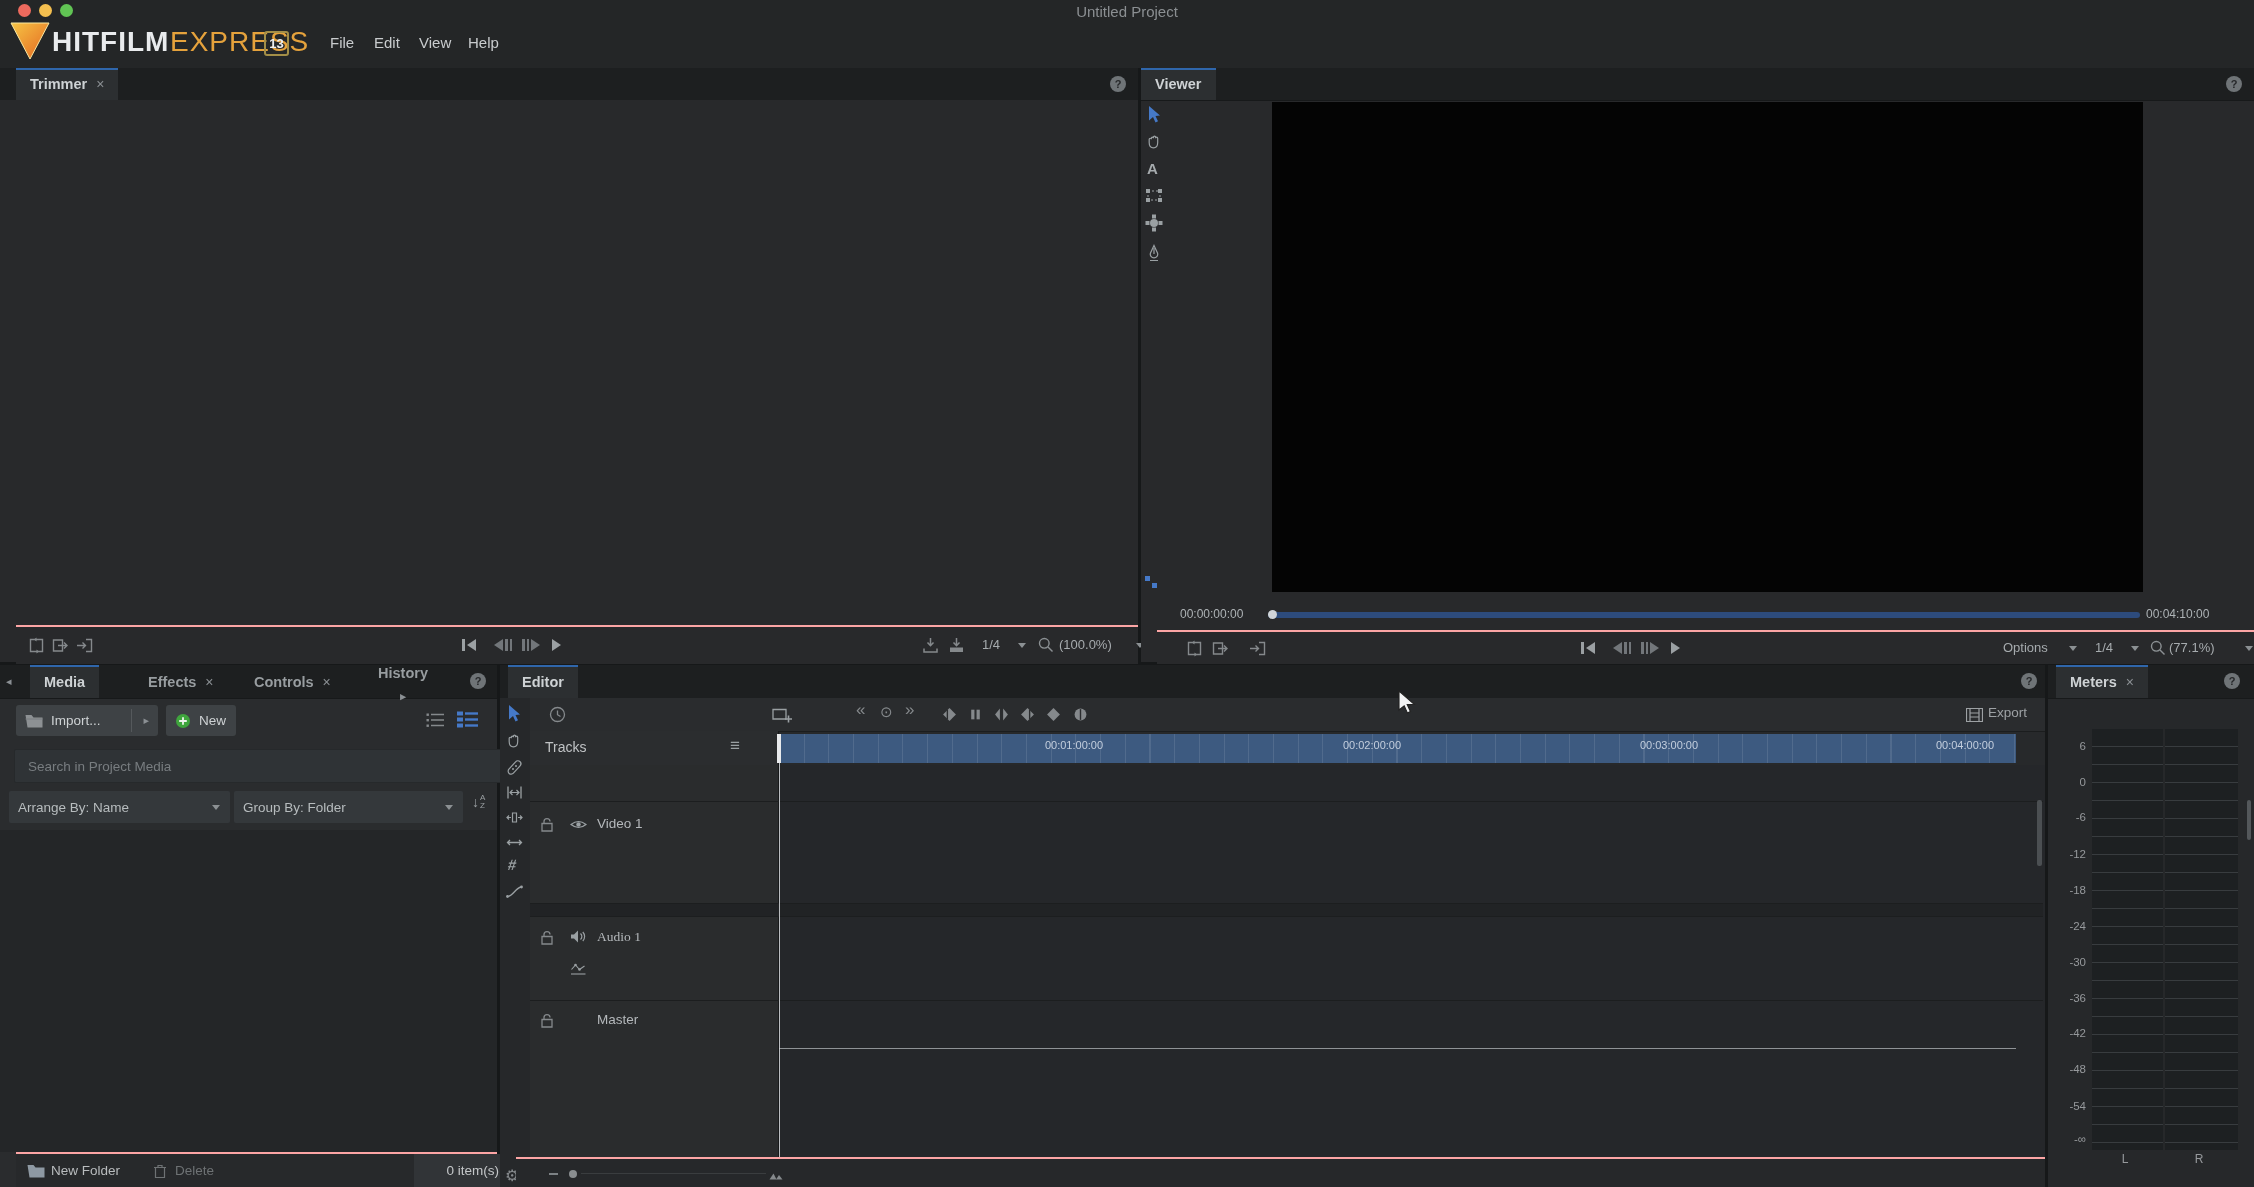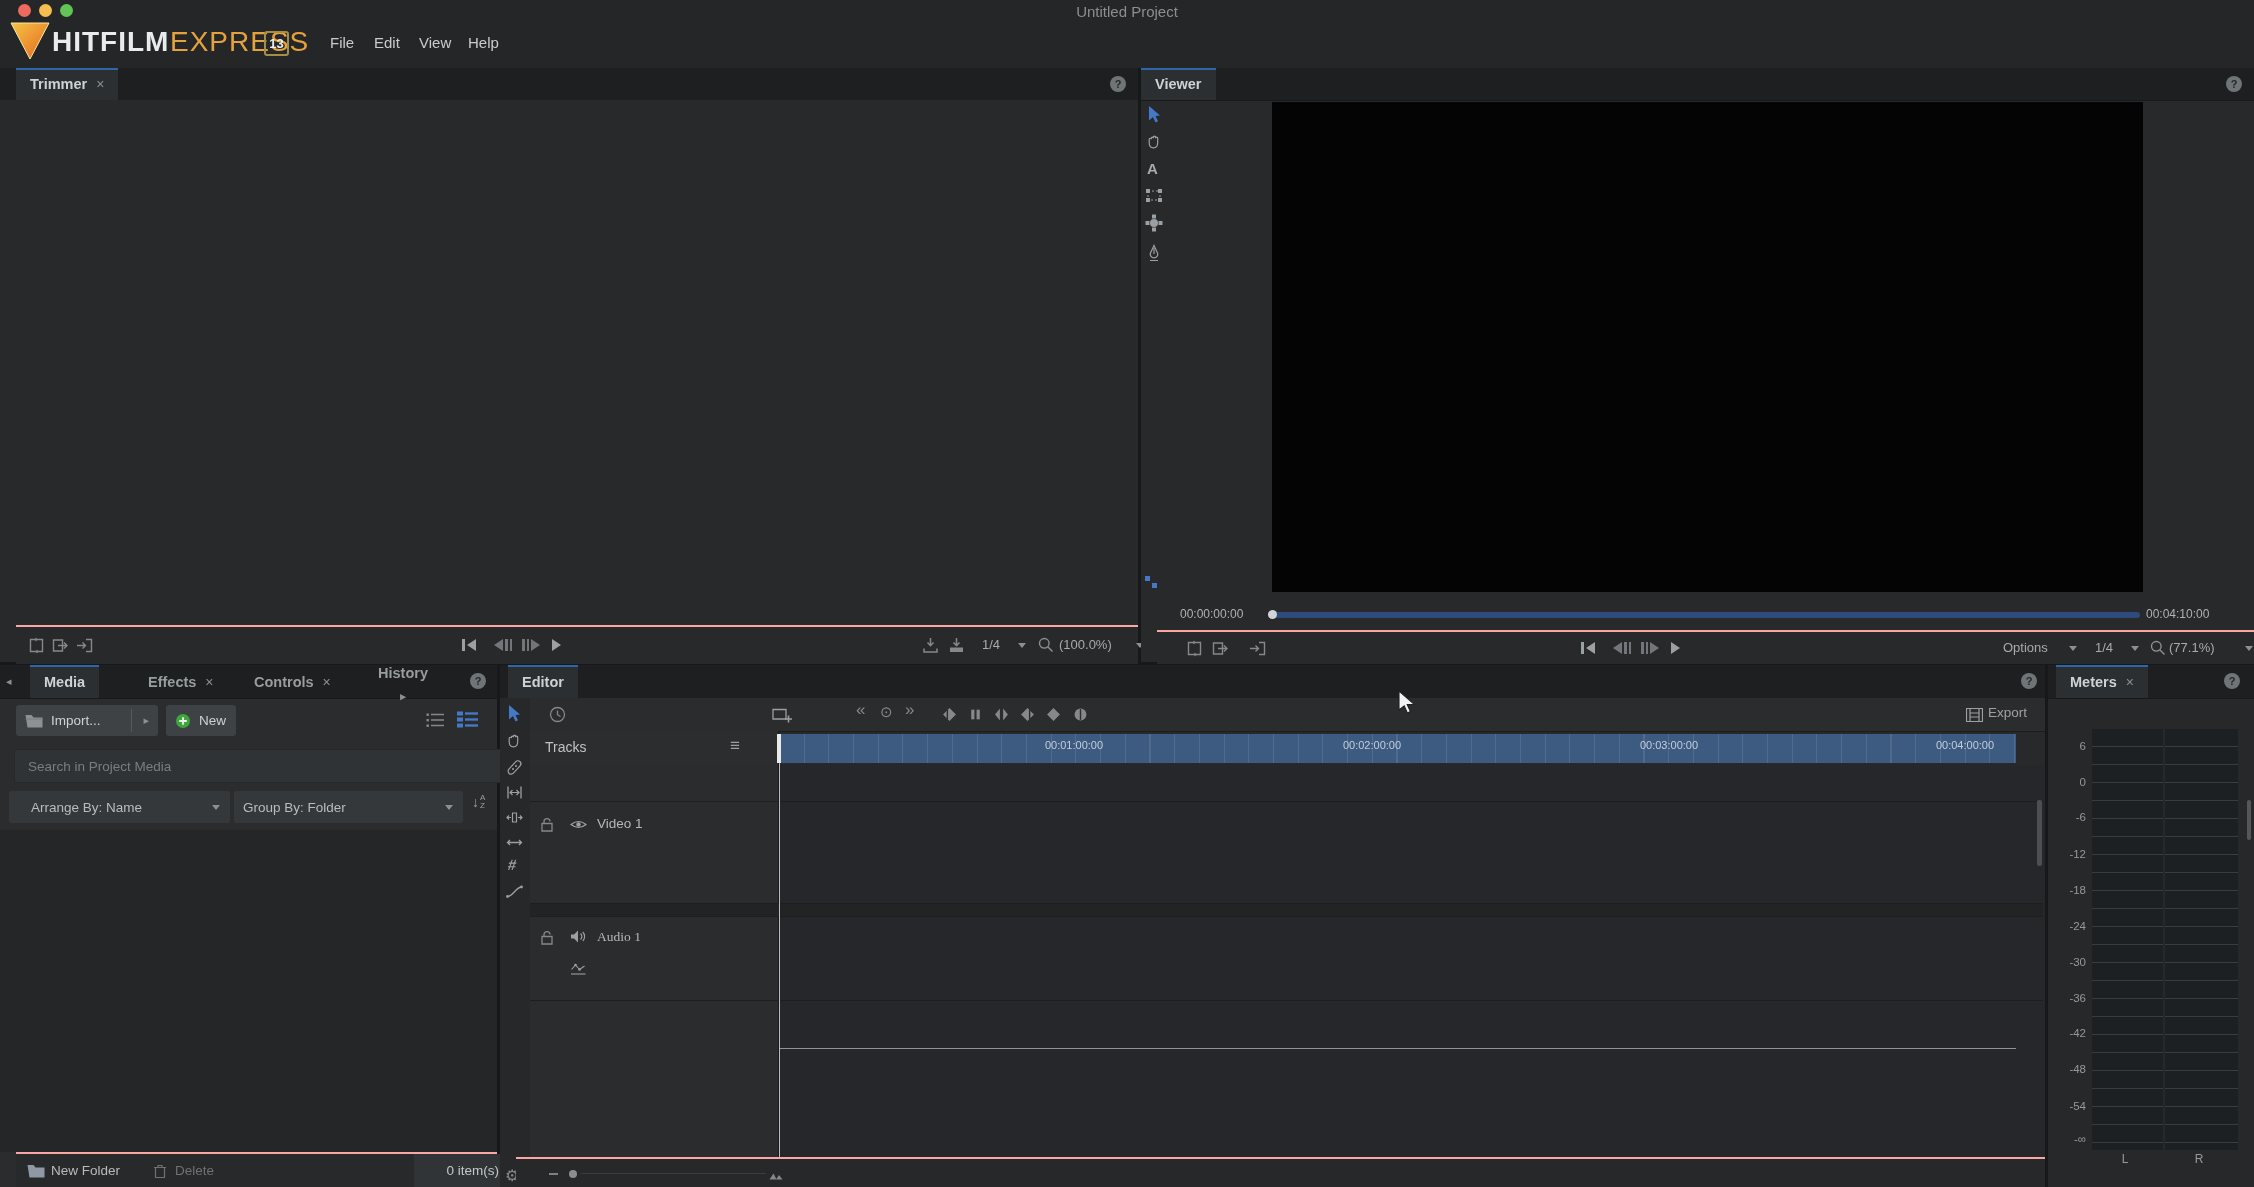--- a/index.html
+++ b/index.html
@@ -288,21 +288,21 @@
         <path d="M8,2.5 h13" stroke="var(--accent)" stroke-width="2.4"></path>
       <rect x="0" y="6.5" width="6" height="4" fill="var(--accent)"></rect>
         <path d="M8,8.5 h13" stroke="var(--accent)" stroke-width="2.4"></path>
       <rect x="0" y="12.5" width="6" height="4" fill="var(--accent)"></rect>
         <path d="M8,14.5 h13" stroke="var(--accent)" stroke-width="2.4"></path>
     </svg>
 
     <input id="search-input" type="text" placeholder="Search in Project Media" style="">
 
     <div class="dd" style="left:9px;top:126px;width:221px;height:32px;">
-      <span style="margin-left:22px;">Arrange By: Name</span>
+      <span style="margin-left:9px;">Arrange By: Name</span>
       <div class="chev" style="position:absolute;right:10px;"></div>
     </div>
     <div class="dd" style="left:234px;top:126px;width:229px;height:32px;">
       <span style="margin-left:9px;">Group By: Folder</span>
       <div class="chev" style="position:absolute;right:10px;"></div>
     </div>
     <div class="abs" style="left:472px;top:129px;display:flex;align-items:center;color:#9ba0a3;">
       <span style="font-size:14px;">↓</span>
       <span style="display:flex;flex-direction:column;font-size:8px;line-height:8px;margin-left:1px;">
         <i style="font-style:normal;">A</i>
@@ -462,20 +462,27 @@
       <span class="trklbl" style="top:12px;left:67px;">Audio 1</span>
       <svg class="s abs" style="left:40px;top:44px;" width="17" height="15" viewBox="0 0 17 15">
         <path d="M1.5,8.5 L5.5,4 L9.5,8.5 L14.5,5" fill="none" stroke="#9aa0a3" stroke-width="1.1"></path>
         <circle cx="5.5" cy="4" r="1.3" fill="#9aa0a3"></circle>
           <circle cx="9.5" cy="8.5" r="1.3" fill="#9aa0a3"></circle>
         <path d="M1,13 h14.5" stroke="#9aa0a3" stroke-width="1.1"></path>
       </svg>
     </div>
     <div class="sepline" style="top:335px;"></div>
 
+    <div class="abs" style="left:30px;top:336px;width:248px;height:120px;">
+      <svg class="s abs" style="left:10px;top:12px;" width="14" height="15" viewBox="0 0 14 15">
+        <rect x="2" y="6.5" width="10" height="7.5" fill="none" stroke="#85898c" stroke-width="1.3"></rect>
+        <path d="M4,6.5 V4.6 a3,3 0 0 1 6,0" fill="none" stroke="#85898c" stroke-width="1.3"></path>
+      </svg>
+      <span class="trklbl" style="top:11px;left:67px;">Master</span>
+    </div>
 
     <div class="abs" style="left:279px;top:383px;width:1237px;height:1px;background:#8f9396;"></div>
 
     <div class="abs" style="left:277px;top:69px;width:4px;height:29px;background:#e8eaec;"></div>
     <div class="abs" style="left:279px;top:98px;width:1px;height:394px;background:#d5d8da;opacity:.85;"></div>
 
     <div class="abs" style="left:1537px;top:135px;width:5px;height:66px;border-radius:2px;background:#4b4f52;"></div>
 
     <div class="bar-row" style="top:492px;height:30px;background:#26282a;">
       <div class="abs" style="left:33px;top:14px;width:9px;height:2px;background:#7c8184;"></div>

